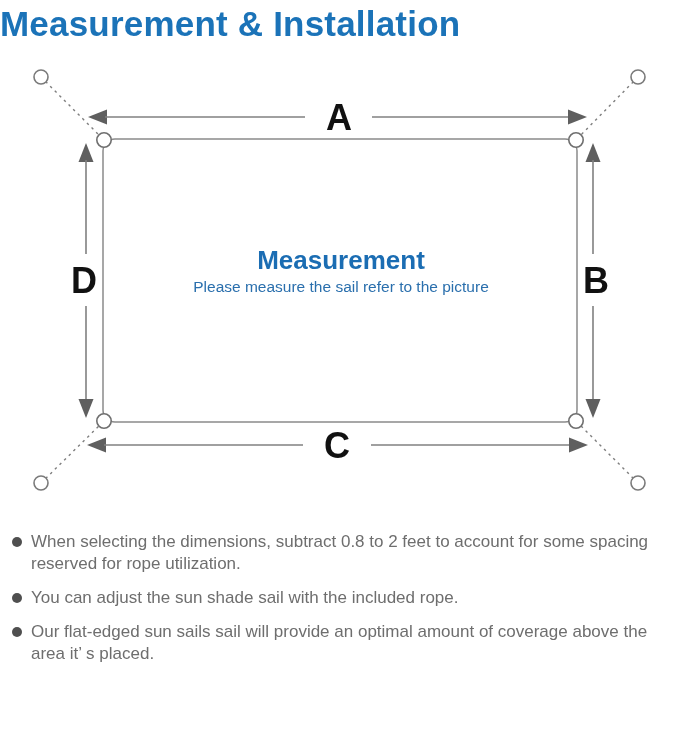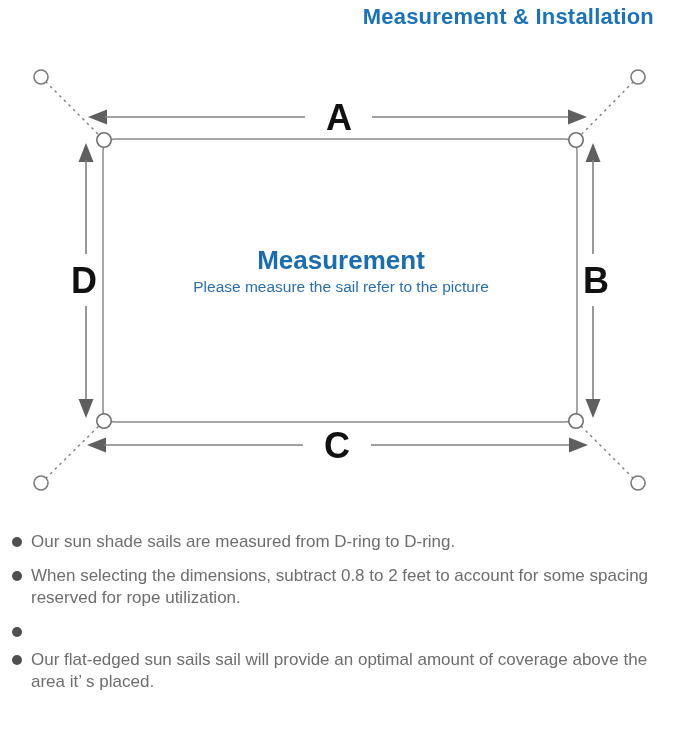--- a/index.html
+++ b/index.html
@@ -9,22 +9,22 @@
     width: 679px;
     height: 739px;
     background: #ffffff;
     overflow: hidden;
   }
   .title {
     position: absolute;
     top: 4px;
     left: 0;
     width: 654px;
-    text-align: right;
-    font-size: 22px;
+    text-align: left;
+    font-size: 35px;
     font-weight: 700;
     letter-spacing: 0.2px;
     color: #1b73b8;
   }
   .diagram {
     position: absolute;
     top: 58px;
     left: 0;
     width: 679px;
     height: 465px;
@@ -129,28 +129,25 @@
       <circle class="anchor" cx="638" cy="425" r="7"></circle>
 
       <text class="center-title" x="341" y="211">Measurement</text>
       <text class="center-sub" x="341" y="234">Please measure the sail refer to the picture</text>
     </svg>
   </div>
 
   <div class="notes">
     <div class="note-item">
       <span class="dot"></span>
-      <span class="txt">Our sun shade sails are measured from D-ring to D-ring.</span>
-    </div>
-    <div class="note-item">
-      <span class="dot"></span>
       <span class="txt">When selecting the dimensions, subtract 0.8 to 2 feet to account for some spacing reserved for rope utilization.</span>
     </div>
     <div class="note-item">
       <span class="dot"></span>
+      <span class="txt">You can adjust the sun shade sail with the included rope.</span>
     </div>
     <div class="note-item">
       <span class="dot"></span>
       <span class="txt">Our flat-edged sun sails sail will provide an optimal amount of coverage above the area it’ s placed.</span>
     </div>
   </div>
 
 </div>
 
 </body></html>

